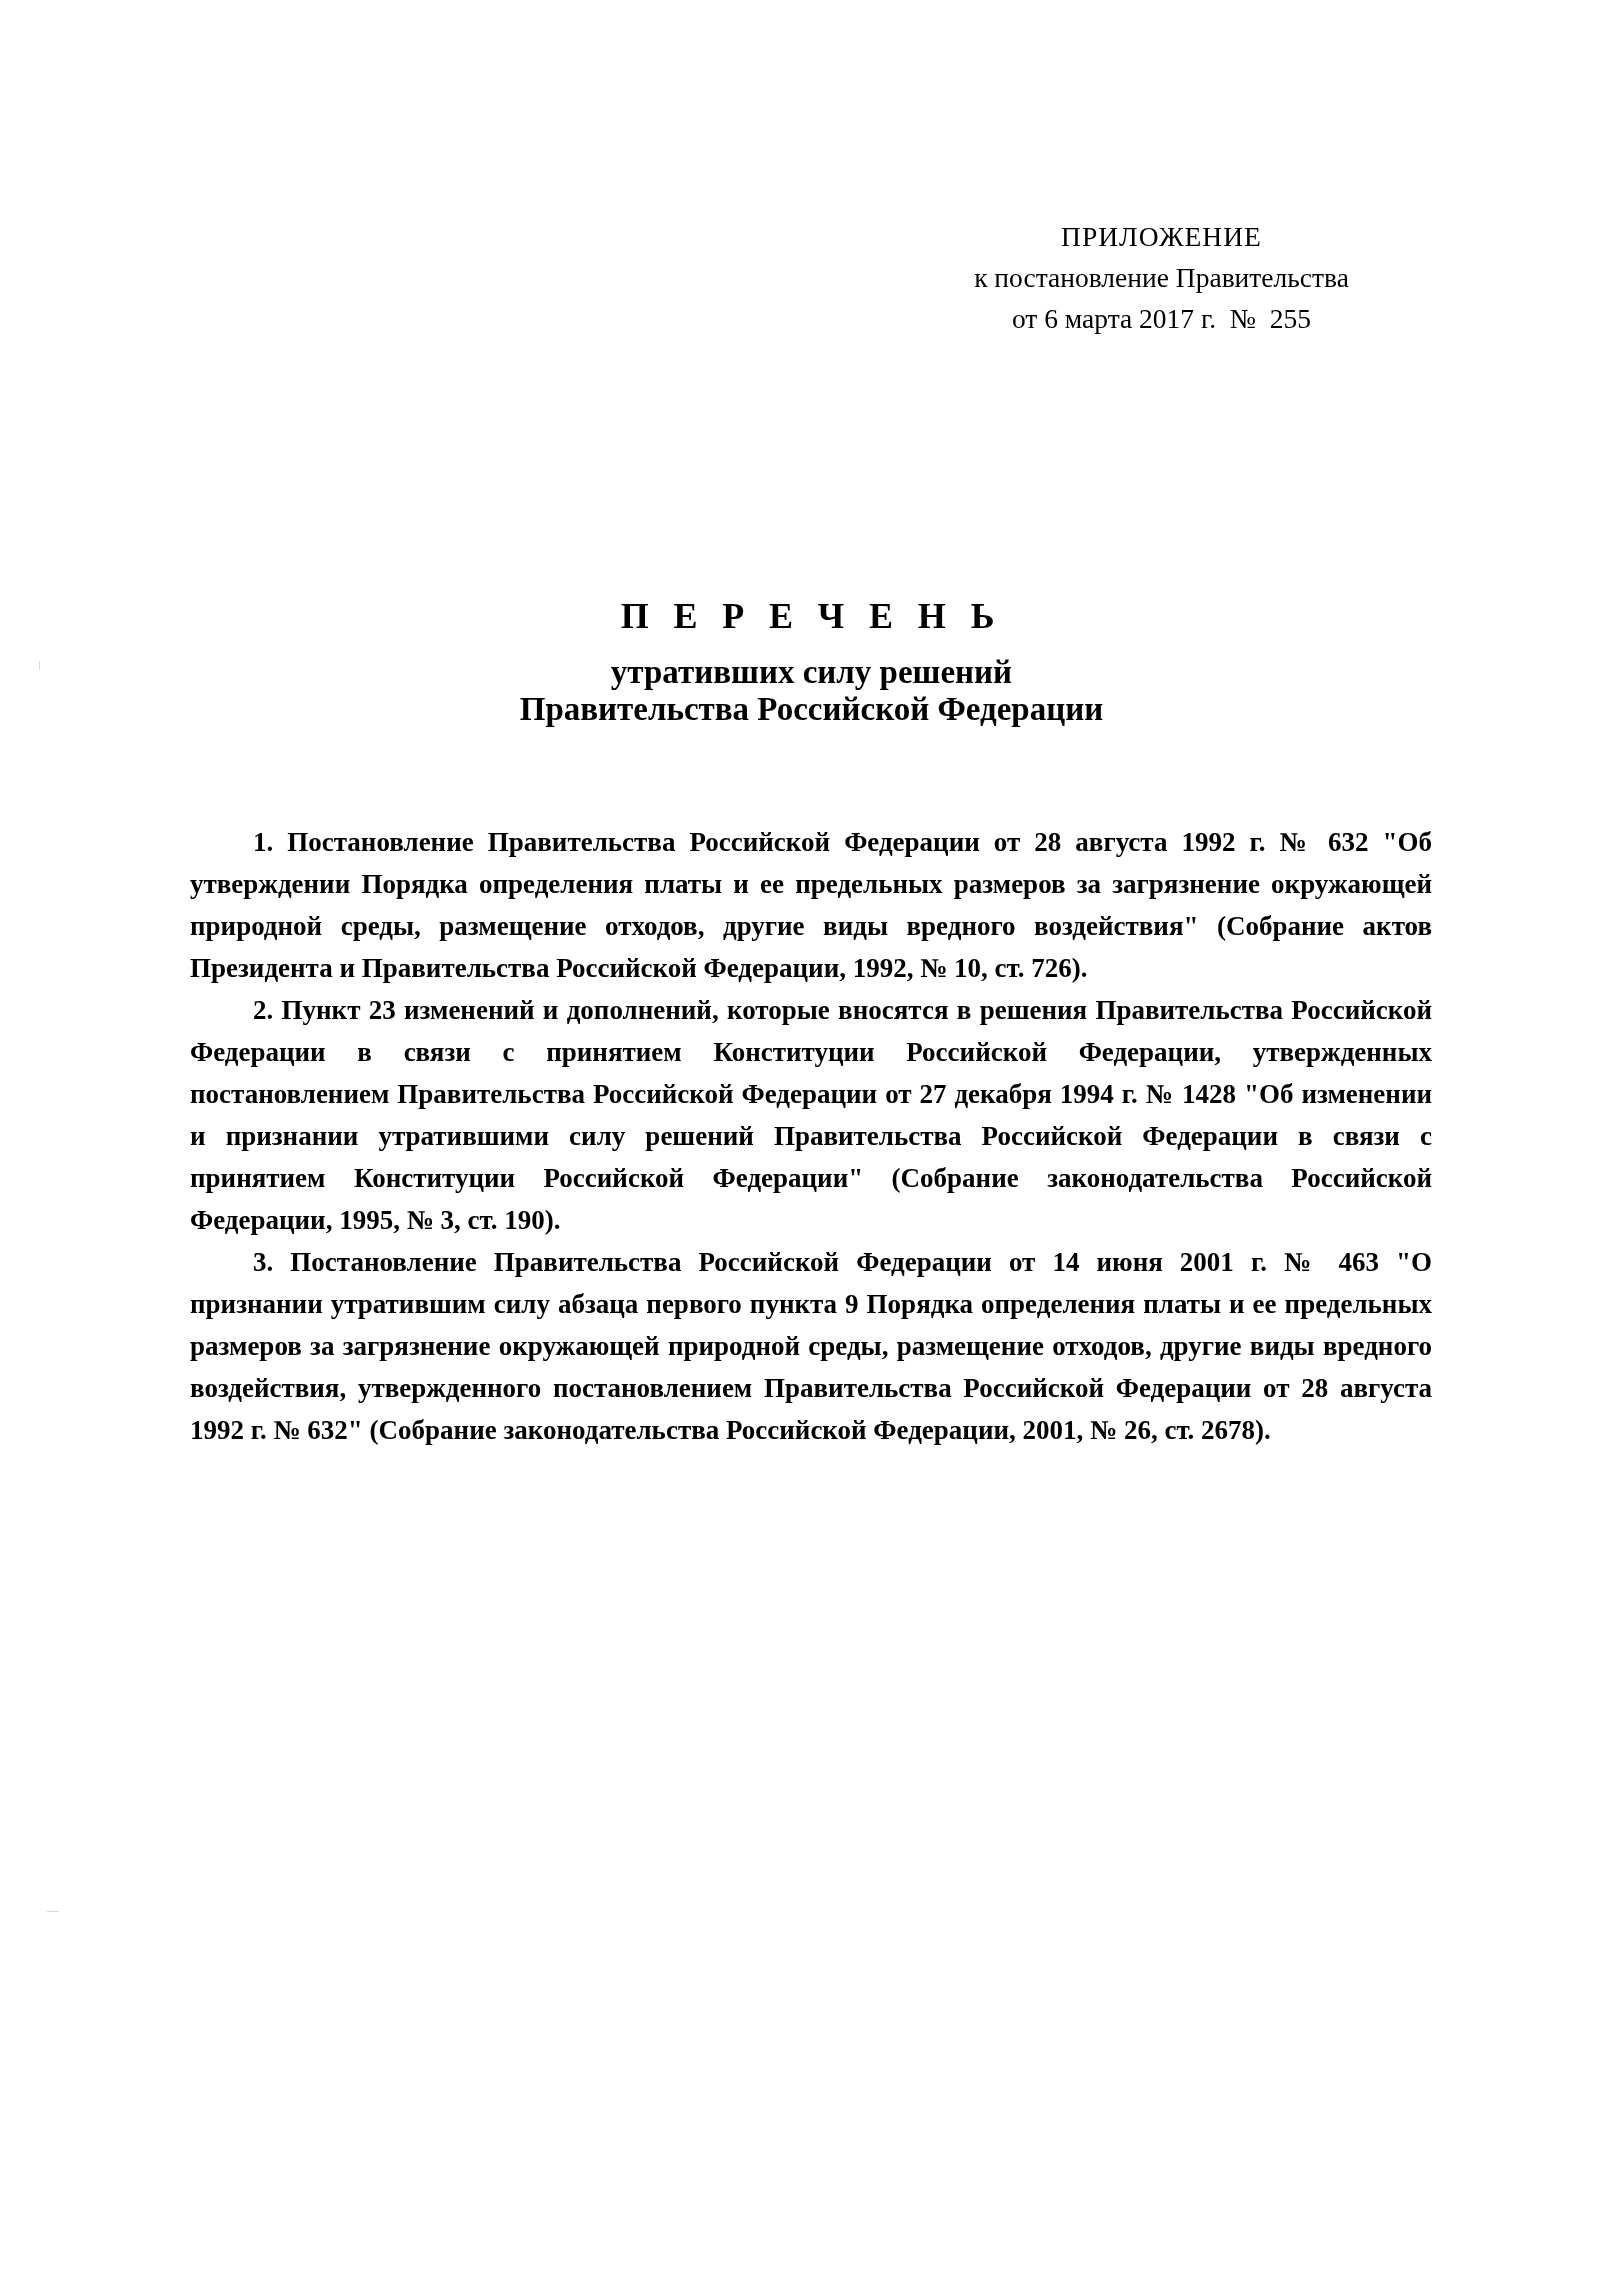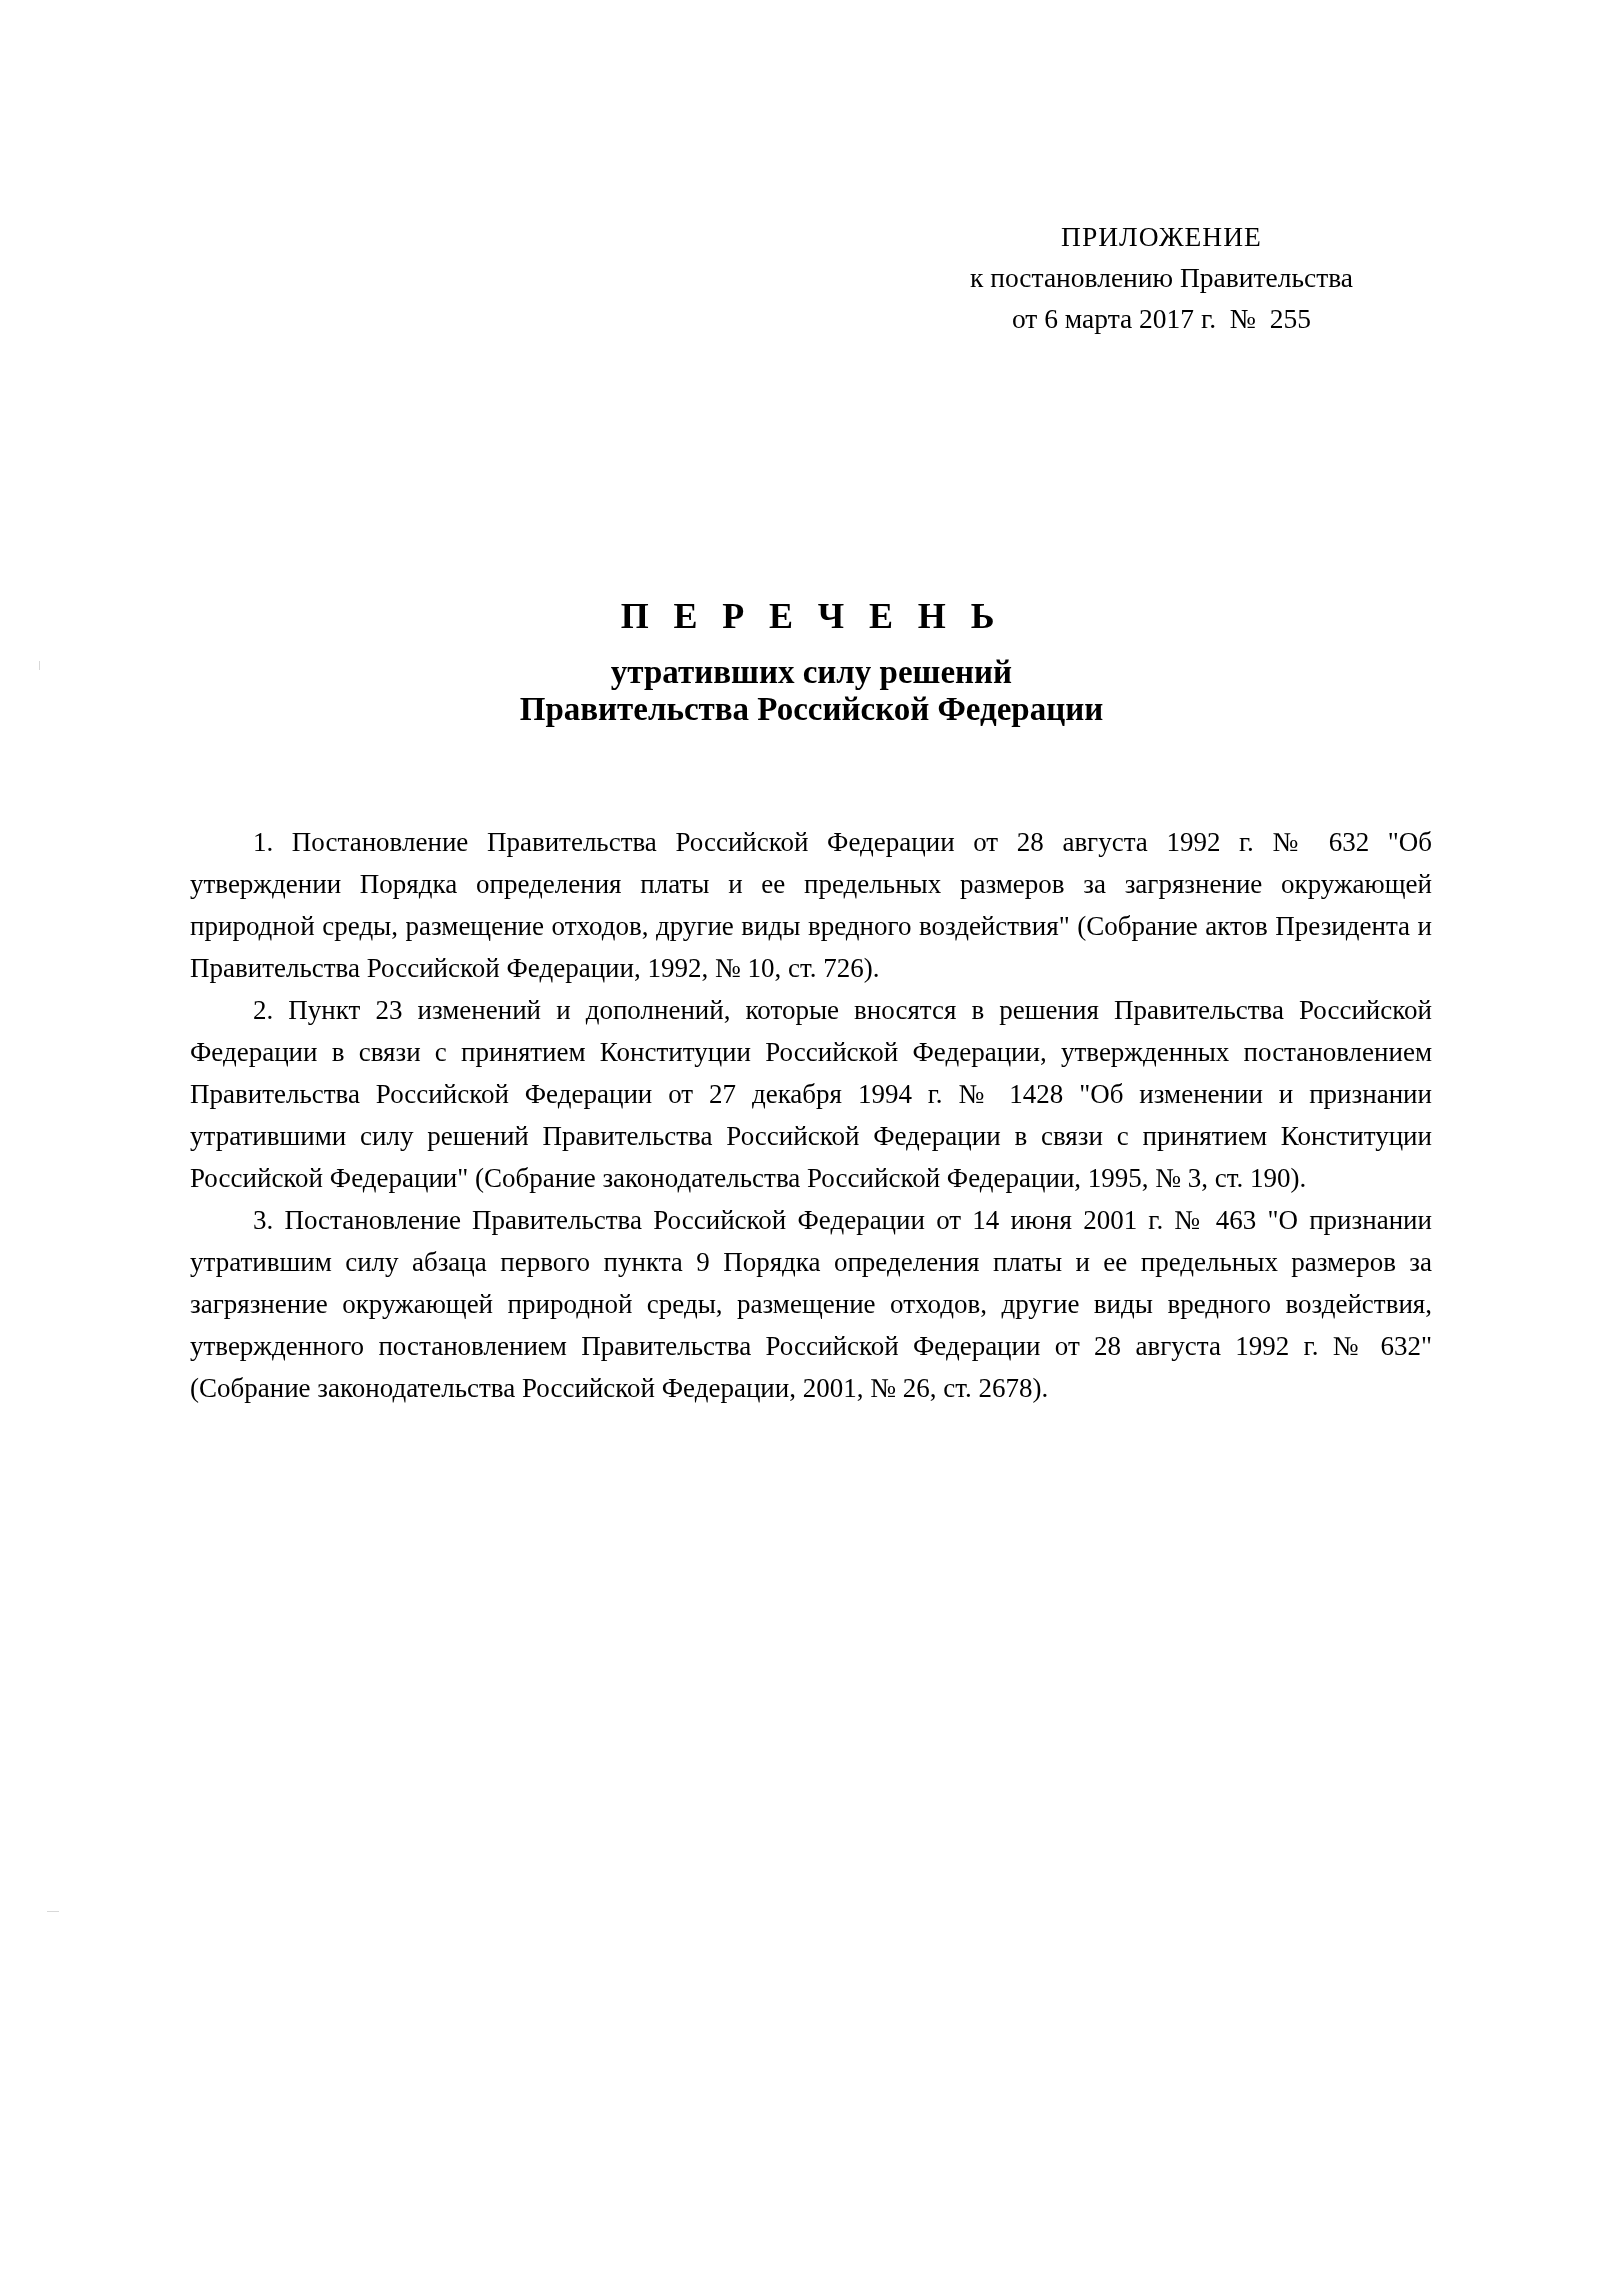--- a/index.html
+++ b/index.html
@@ -73,20 +73,21 @@
     width: 1242px;
     font-size: 27px;
     line-height: 42px;
     text-align: justify;
     text-justify: inter-word;
   }
   .body-text p {
     margin: 0;
     text-indent: 63px;
     white-space: normal;
+    font-weight: bold;
   }
   
   .body-text p:last-child {
     text-align: justify;
   }
 
   
   .artifact {
     position: absolute;
     background: #d8d8d8;
@@ -94,21 +95,21 @@
   .artifact.a1 { left: 47px; top: 1911px; width: 11.8px; height: 1.3px; }
   .artifact.a2 { left: 39px; top: 661px; width: 1.3px; height: 9.2px; }
 </style>
 </head>
 <body>
 
 <div class="page">
 
   <div class="appendix-block">
     <span class="line appendix-title">ПРИЛОЖЕНИЕ</span>
-    <span class="line">к постановлению Правительства</span>
+    <span class="line">к постановление Правительства</span>
     <span class="line">от 6 марта 2017 г.  №  255</span>
   </div>
 
   <div class="doc-title">
     <span class="t1">П Е Р Е Ч Е Н Ь</span>
     <span class="t2">утративших силу решений</span>
     <span class="t3">Правительства Российской Федерации</span>
   </div>
 
   <div class="body-text">

